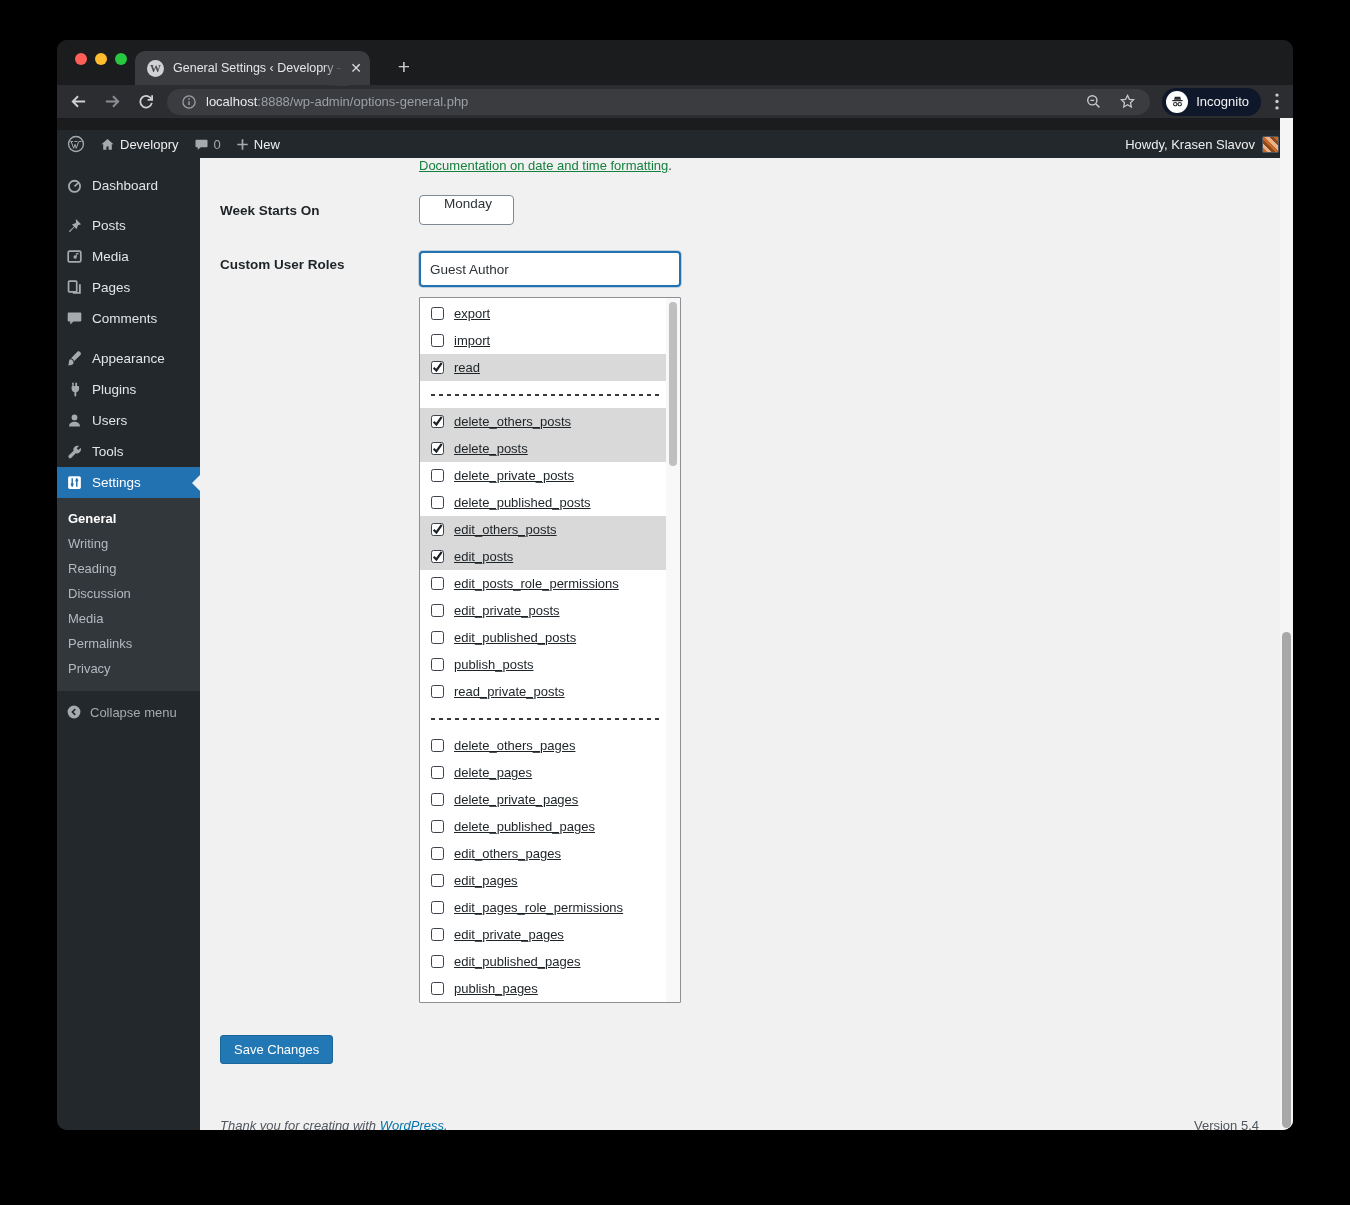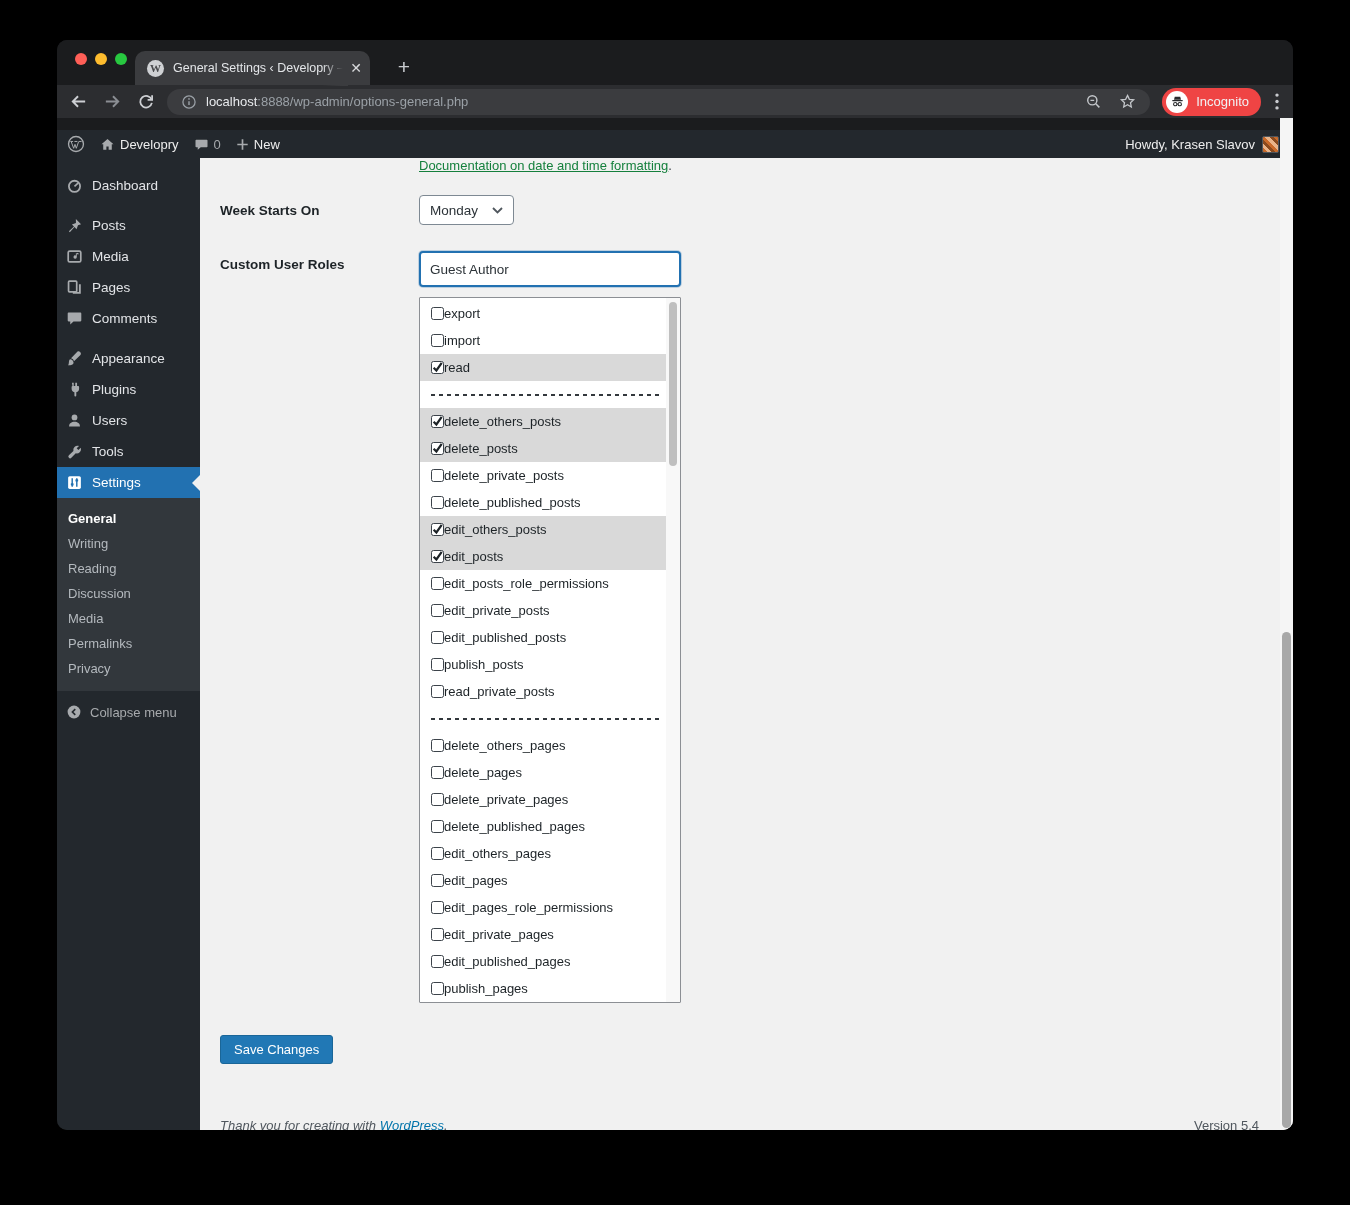--- a/index.html
+++ b/index.html
@@ -28,21 +28,21 @@
   
   .toolbar { height:33px; background:#2c2d30; display:flex; align-items:center; padding:0 14px 0 10px; flex:none; }
   .nav-icons { display:flex; align-items:center; gap:12px; margin-right:10px; }
   .nav-btn { width:22px; height:22px; display:flex; align-items:center; justify-content:center; color:#cdcfd3; }
   .nav-btn.dim { color:#8b8e93; }
   .omnibox { flex:1; height:26px; background:#3b3c3f; border-radius:13px; display:flex; align-items:center;
              padding:0 14px; color:#9aa0a6; min-width:0; }
   .omni-host { color:#e8eaed; font-size:13px; margin-left:9px; }
   .omni-path { color:#9aa0a6; font-size:13px; white-space:nowrap; overflow:hidden; }
   .omni-right { margin-left:auto; display:flex; align-items:center; gap:17px; color:#c3c6ca; }
-  .incog-badge { margin-left:12px; height:28px; background:#ef4444; border-radius:14px; display:flex;
+  .incog-badge { margin-left:12px; height:28px; background:#0f172a; border-radius:14px; display:flex;
                  align-items:center; padding:3px 12px 3px 4px; flex:none; }
   .incog-circle { width:22px; height:22px; border-radius:50%; background:#fff; display:flex;
                   align-items:center; justify-content:center; margin-right:8px; }
   .incog-label { color:#f1f2f4; font-size:13px; }
   .kebab { margin-left:14px; color:#c8cace; font-size:15px; letter-spacing:0; line-height:1; }
 
   
   .adminbar { height:28px; background:#23282d; display:flex; align-items:center; padding:0 14px 0 10px;
               color:#c3c4c7; font-size:13px; flex:none;margin-top:12px; }
   .ab-item { display:flex; align-items:center; gap:5px; margin-right:15px; color:#eeeeee; }
@@ -74,32 +74,32 @@
 
   
   .content { flex:1; background:#f1f1f1; position:relative; min-width:0; }
   .doc-link { position:absolute; left:219px; top:0px; font-size:13px; color:#0073aa; }
   .doc-link a { color:#15803d; text-decoration:underline; }
   .doc-period { color:#3c434a; text-decoration:none; }
   .field-label { position:absolute; left:20px; font-weight:bold; font-size:13.5px; color:#1d2327; }
   .lbl-week { top:45px; }
   .lbl-roles { top:99px; }
   .select-box { position:absolute; left:219px; top:37px; width:95px; height:30px; background:#fff;
-                border:1px solid #7e8993; border-radius:4px; display:flex; align-items:center;
-                padding:0 10px; font-size:13.5px; color:#2c3338; justify-content:space-between; }
+                border:1px solid #7e8993; border-radius:4px; display:flex; 
+                padding:0 24px; font-size:13.5px; color:#2c3338; justify-content:space-between; }
   .text-input { position:absolute; left:219px; top:93px; width:262px; height:29px; background:#fff;
                 border:2px solid #2271b1; border-radius:4px; padding:16px 9px; font-size:13.5px;
                 color:#2c3338; font-family:"Liberation Sans", sans-serif; outline:none;
                 box-shadow:0 0 0 1px rgba(34,113,177,.25); }
 
   .listbox { position:absolute; left:219px; top:139px; width:262px; height:706px; background:#fff;
              border:1px solid #8c8f94; border-radius:1px; overflow:hidden; }
   .list-rows { position:absolute; left:0; top:2px; right:14px; }
-  .cap-row { height:27px; display:flex; align-items:center; padding-left:11px; 
-             font-size:13px; color:#1d2327; }
+  .cap-row { height:27px; display:flex; align-items:center; padding-left:11px; gap:10px;
+             font-size:13px; color:#1d2327;text-decoration:underline; }
   .cap-row.selected { background:#d9d9d9; }
   .cbox { width:13px; height:13px; border:1.6px solid #3c434a; border-radius:2.5px; background:#fff;
           flex:none; display:flex; align-items:center; justify-content:center; }
   .sep-row { height:27px; display:flex; align-items:center; padding-left:11px; }
   .sep-line { width:228px; height:2px;
               background:repeating-linear-gradient(90deg,#33383d 0 4px,transparent 4px 8px); }
   .list-scroll { position:absolute; right:0; top:0; bottom:0; width:14px; background:#f8f8f8; }
   .list-thumb { position:absolute; left:3px; top:4px; width:8px; height:164px; background:#bfbfbf; border-radius:4px; }
 
   .save-btn { position:absolute; left:20px; top:877px; background:#2178b5; color:#fff; border:1px solid #1a6698;

